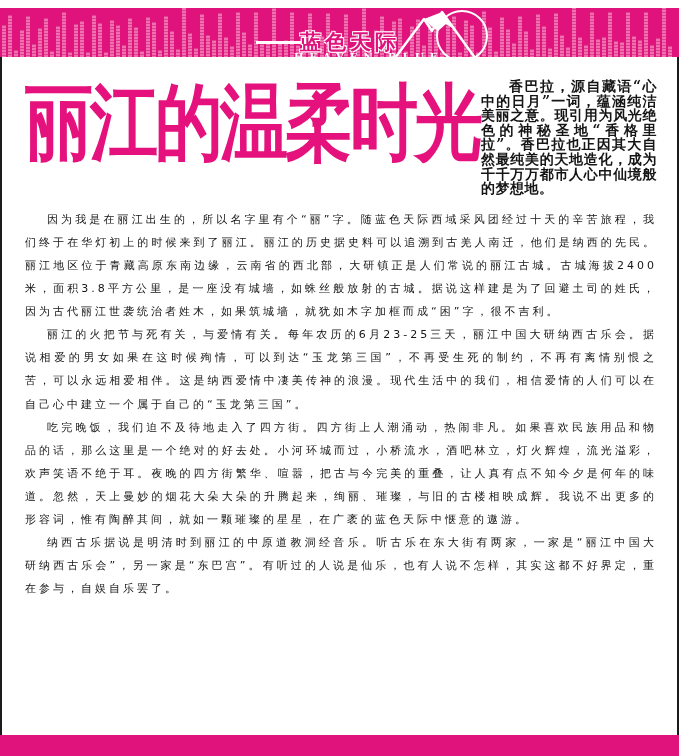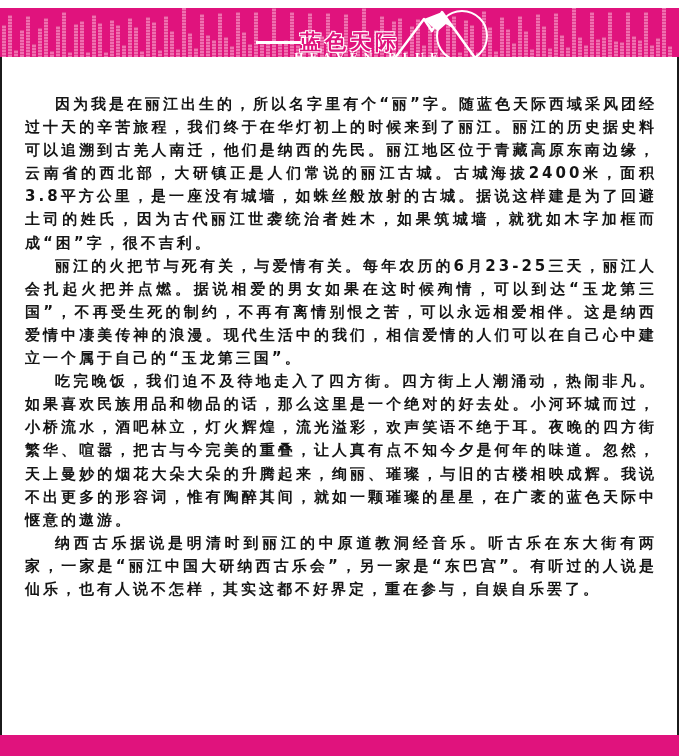--- a/index.html
+++ b/index.html
@@ -62,22 +62,22 @@
     transform:scaleY(1.22); transform-origin:left top;
   }
   .intro {
     flex:1; margin-left:4px; margin-top:-2px;
     font-family:"DejaVu Serif", serif; font-weight:700;
     font-size:14px; line-height:14.6px; letter-spacing:0.5px;
     text-align:justify; text-indent:2em; color:#151515;
   }
   .article {
     margin-top:12px;
-    font-size:15px; line-height:23.1px; letter-spacing:3px;
-    text-align:justify; color:#151515;font-weight:bold;
+    font-size:11px; line-height:23.1px; letter-spacing:3px;
+    text-align:justify; color:#151515;
   }
   .article p { margin:0; text-indent:2em; }
 </style>
 </head>
 <body>
 
 <div class="page">
 
   <div class="band-top">
     <div class="eq">
@@ -200,24 +200,30 @@
     <div class="logo-mountain">
       <svg width="112" height="55" viewBox="0 0 112 55" xmlns="http://www.w3.org/2000/svg">
         <circle cx="74" cy="27" r="25" fill="none" stroke="#ffffff" stroke-width="2"></circle>
         <path d="M4 53 L36 10 L44 22 L54 3 L72 28 L90 53 Z" fill="none" stroke="#ffffff" stroke-width="2.5" stroke-linejoin="round"></path>
         <path d="M36 10 L54 3 L66 20 L58 15 L50 22 L42 16 Z" fill="#ffffff"></path>
       </svg>
     </div>
   </div>
 
   <div class="content">
+    <div class="masthead-row">
+      <div class="headline-wrap">
+        <h1 class="headline">丽江的温柔时光</h1>
+      </div>
+      <div class="intro">香巴拉，源自藏语“心中的日月”一词，蕴涵纯洁美丽之意。现引用为风光绝色的神秘圣地“香格里拉”。香巴拉也正因其大自然最纯美的天地造化，成为千千万万都市人心中仙境般的梦想地。</div>
+    </div>
 
     <div class="article">
       <p>因为我是在丽江出生的，所以名字里有个“丽”字。随蓝色天际西域采风团经过十天的辛苦旅程，我们终于在华灯初上的时候来到了丽江。丽江的历史据史料可以追溯到古羌人南迁，他们是纳西的先民。丽江地区位于青藏高原东南边缘，云南省的西北部，大研镇正是人们常说的丽江古城。古城海拔2400米，面积3.8平方公里，是一座没有城墙，如蛛丝般放射的古城。据说这样建是为了回避土司的姓氏，因为古代丽江世袭统治者姓木，如果筑城墙，就犹如木字加框而成“困”字，很不吉利。</p>
-      <p>丽江的火把节与死有关，与爱情有关。每年农历的6月23-25三天，丽江人会扎起火把并点燃。据说相爱的男女如果在这时候殉情，可以到达“玉龙第三国”，不再受生死的制约，不再有离情别恨之苦，可以永远相爱相伴。这是纳西爱情中凄美传神的浪漫。现代生活中的我们，相信爱情的人们可以在自己心中建立一个属于自己的“玉龙第三国”。</p>
+      <p>丽江的火把节与死有关，与爱情有关。每年农历的6月23-25三天，丽江中国大研纳西古乐会。据说相爱的男女如果在这时候殉情，可以到达“玉龙第三国”，不再受生死的制约，不再有离情别恨之苦，可以永远相爱相伴。这是纳西爱情中凄美传神的浪漫。现代生活中的我们，相信爱情的人们可以在自己心中建立一个属于自己的“玉龙第三国”。</p>
       <p>吃完晚饭，我们迫不及待地走入了四方街。四方街上人潮涌动，热闹非凡。如果喜欢民族用品和物品的话，那么这里是一个绝对的好去处。小河环城而过，小桥流水，酒吧林立，灯火辉煌，流光溢彩，欢声笑语不绝于耳。夜晚的四方街繁华、喧嚣，把古与今完美的重叠，让人真有点不知今夕是何年的味道。忽然，天上曼妙的烟花大朵大朵的升腾起来，绚丽、璀璨，与旧的古楼相映成辉。我说不出更多的形容词，惟有陶醉其间，就如一颗璀璨的星星，在广袤的蓝色天际中惬意的遨游。</p>
       <p>纳西古乐据说是明清时到丽江的中原道教洞经音乐。听古乐在东大街有两家，一家是“丽江中国大研纳西古乐会”，另一家是“东巴宫”。有听过的人说是仙乐，也有人说不怎样，其实这都不好界定，重在参与，自娱自乐罢了。</p>
     </div>
 
   </div>
 
   <div class="band-bottom"></div>
 
 </div>
 

